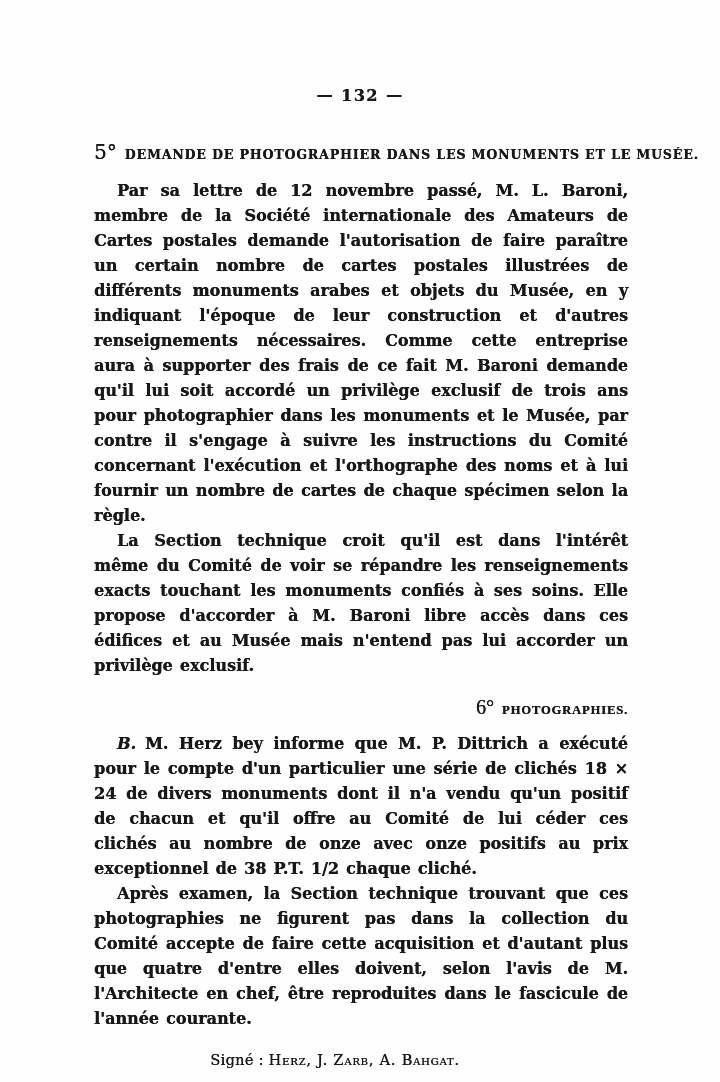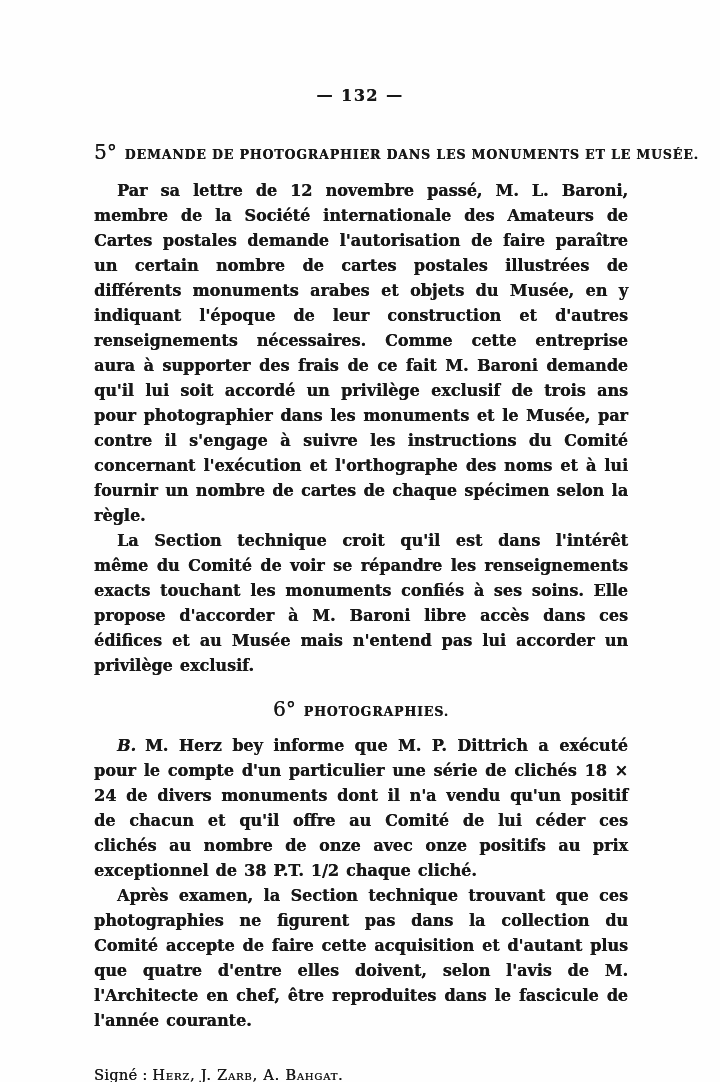--- a/index.html
+++ b/index.html
@@ -29,53 +29,54 @@
     letter-spacing: 1.5px;
   }
   .content {
     position: absolute;
     left: 94px;
     top: 136px;
     width: 534px;
   }
   .section-heading {
     margin: 0 0 13px 0;
-    text-align: center;
+    text-align: right;
     font-weight: bold;
     white-space: nowrap;
   }
   .heading-num {
     font-size: 20px;
     font-weight: normal;
     margin-right: 8px;
   }
   .heading-caps {
     font-size: 12.5px;
     letter-spacing: 0.9px;
   }
   .heading-6 {
     margin-top: 15px;
     margin-bottom: 11px;
+    font-family: Liberation Serif, serif;
   }
   .para {
     margin: 0;
     font-size: 16px;
     line-height: 25px;
     text-align: justify;
     text-indent: 23px;
     word-spacing: 1.5px;
     font-weight: bold;
   }
   .lead-letter {
     font-style: italic;
     margin-right: 9px;
   }
   .signature {
-    margin-top: 34px;
-    text-align: left;
+    margin-top: 21px;
+    text-align: center;
     padding-right: 52px;
     font-size: 14.5px;
     letter-spacing: 0.3px;
   }
   .smallcaps {
     font-variant: small-caps;
     letter-spacing: 0.8px;
   }
 </style>
 </head>

